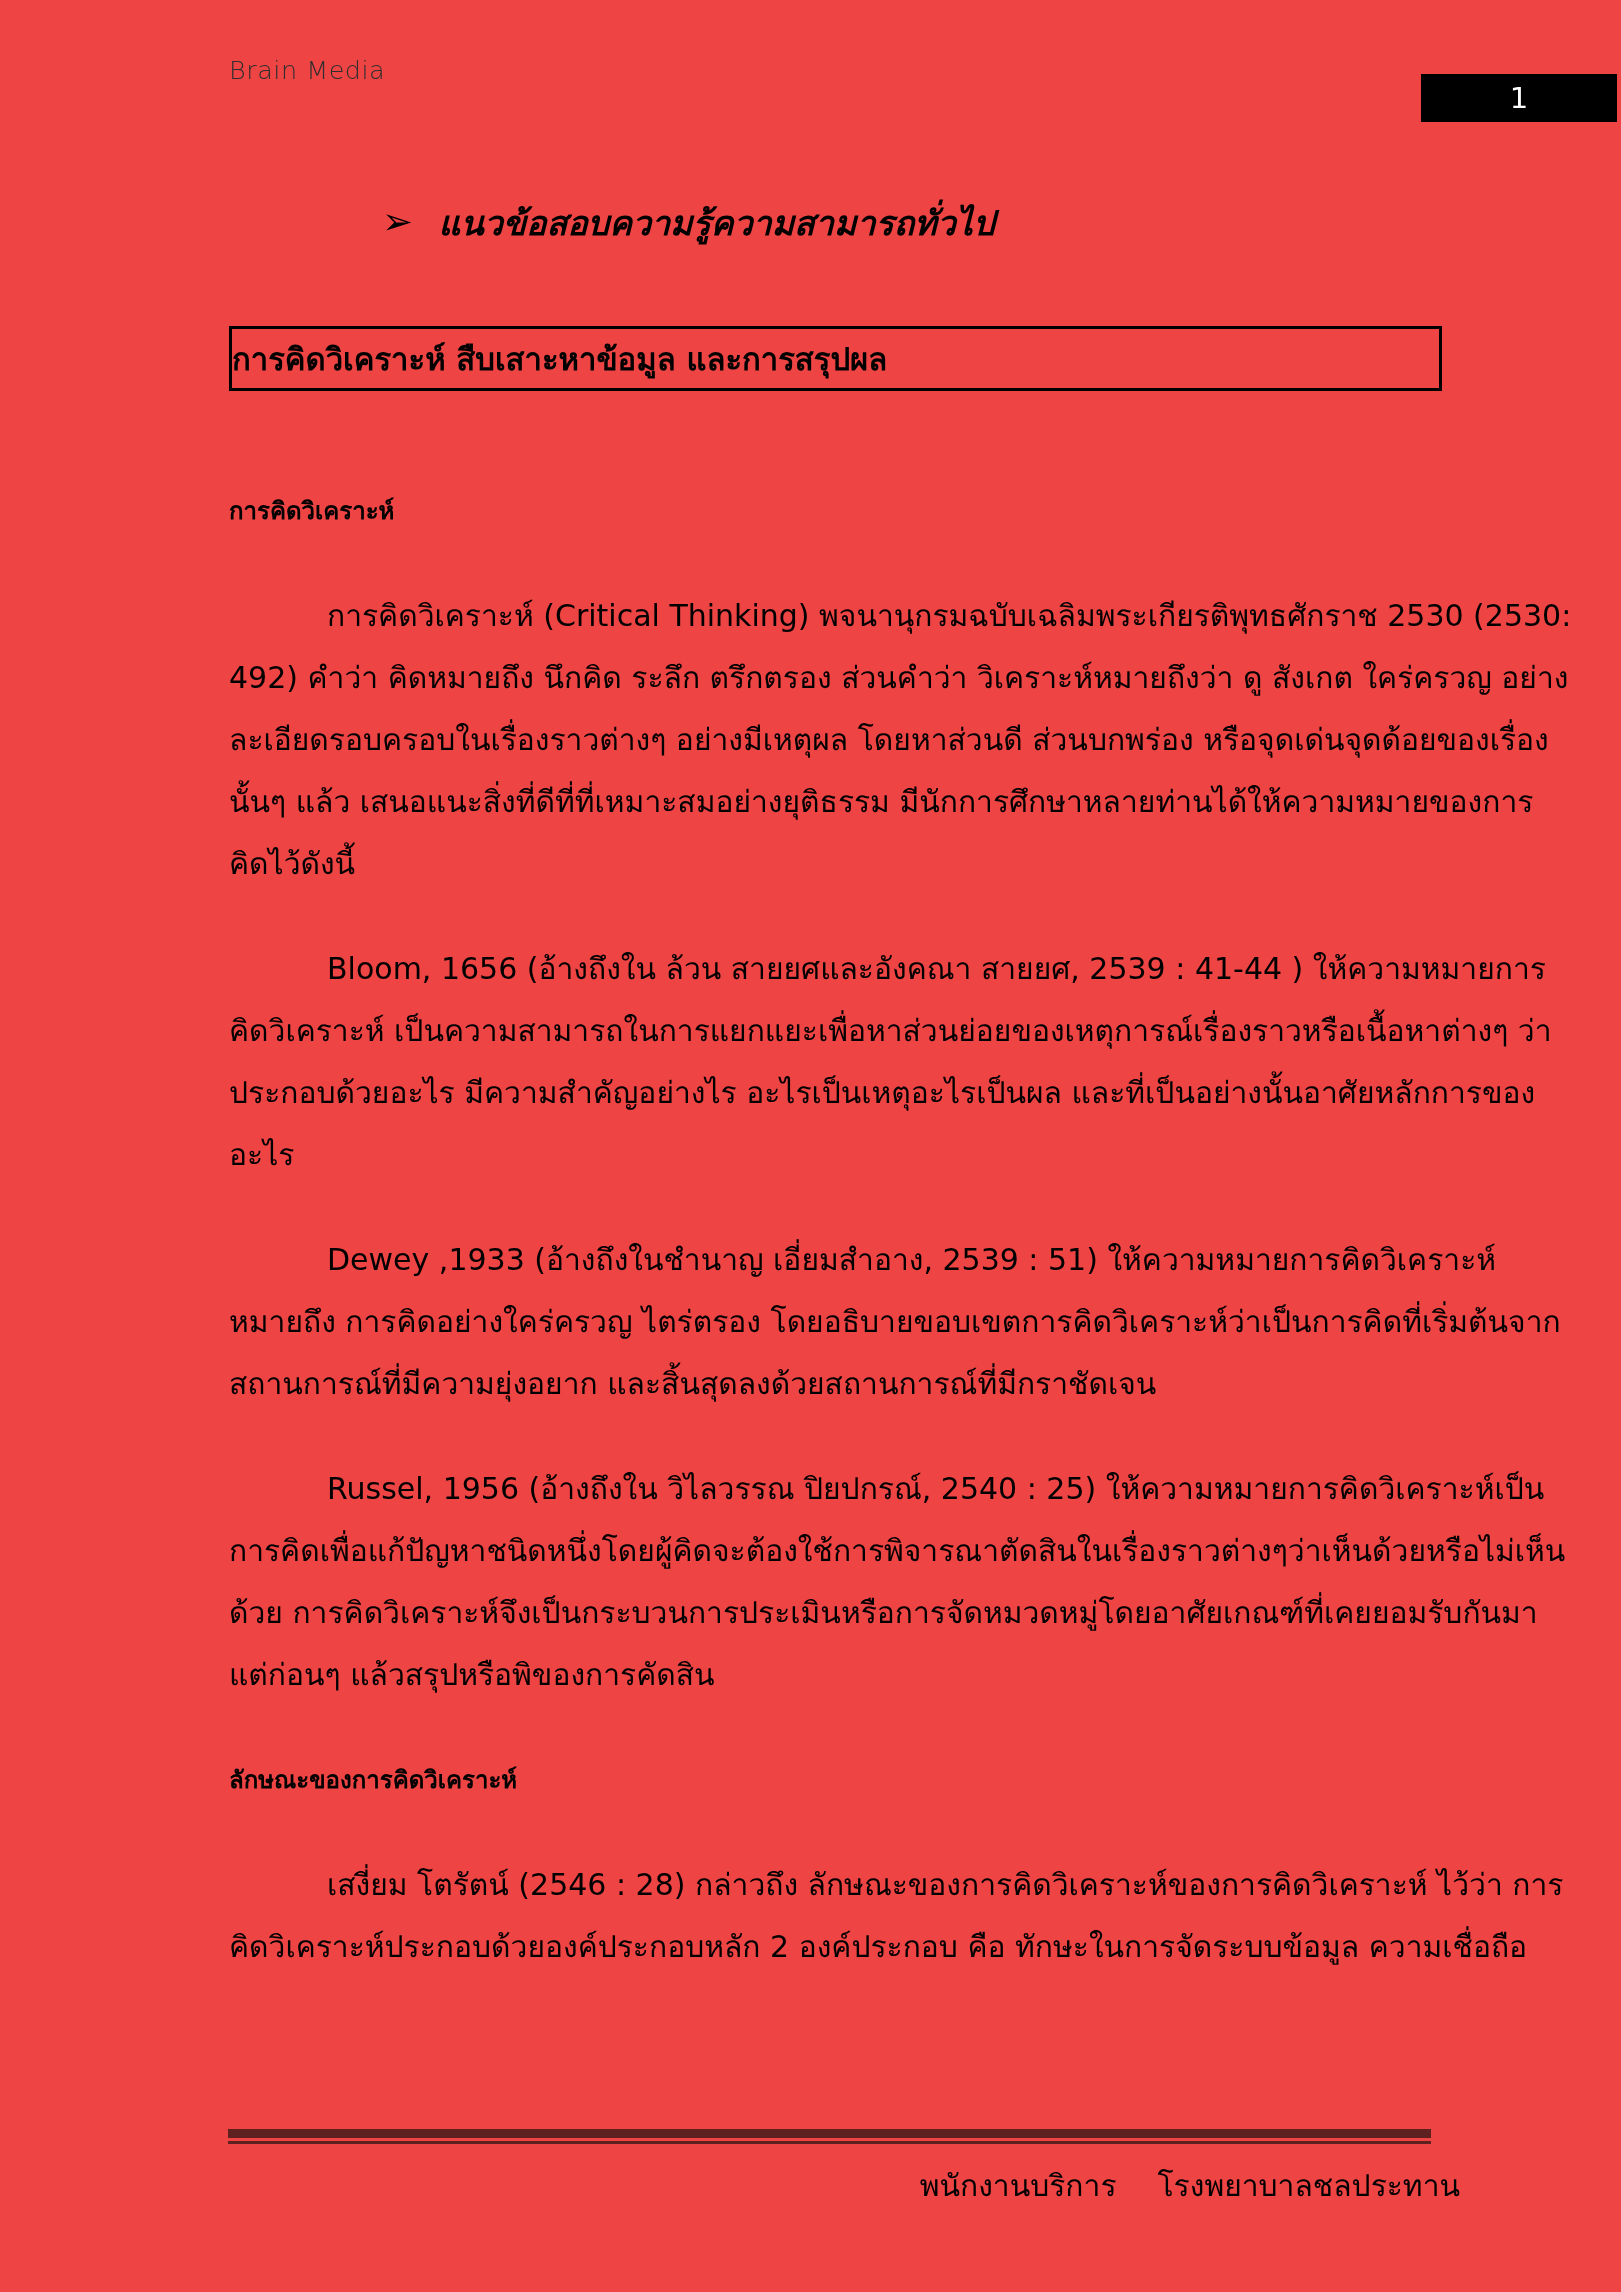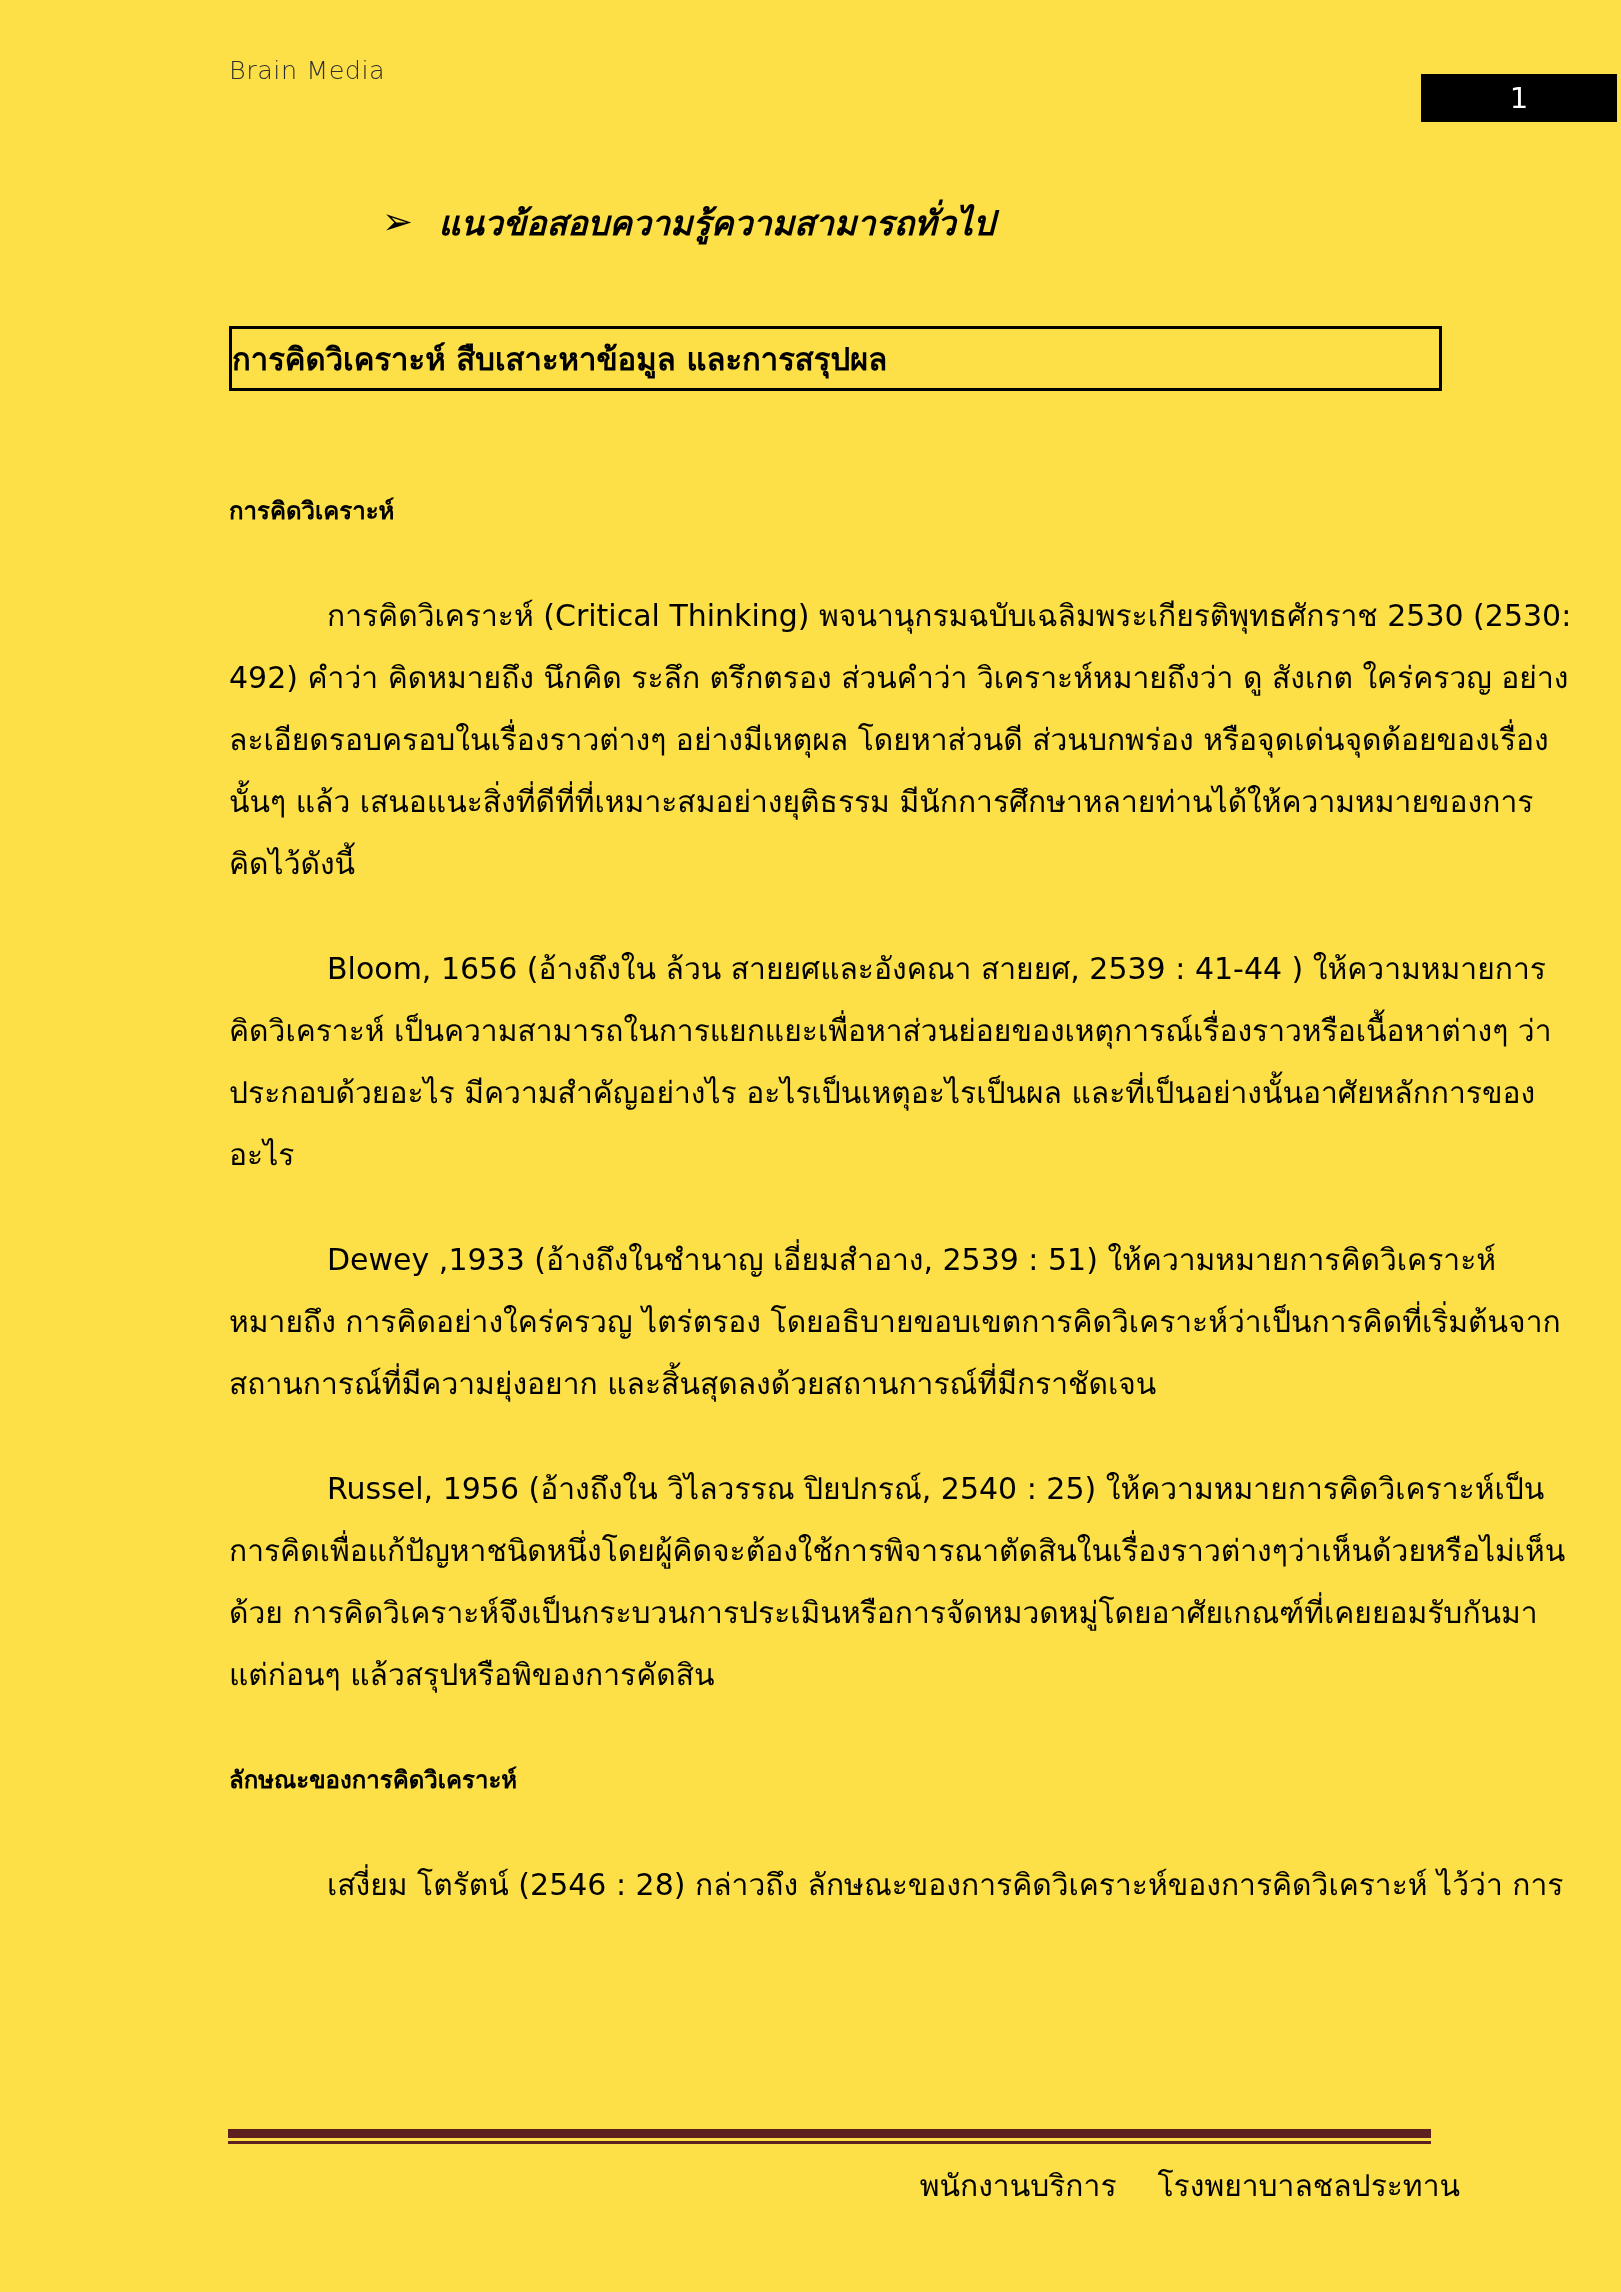--- a/index.html
+++ b/index.html
@@ -1,21 +1,21 @@
 <!DOCTYPE html>
 <html><head>
 <meta charset="utf-8">
 <style>
   * { margin: 0; padding: 0; box-sizing: border-box; }
   html, body { background: #e9e9e9; }
   .page {
     position: relative;
     width: 1621px;
     height: 2293px;
-    background: #fde047;
+    background: #ef4444;
     font-family: "DejaVu Sans", "Liberation Sans", sans-serif;
     color: #000000;
     overflow: hidden;
   }
   .brand {
     position: absolute;
     top: 55px;
     left: 229px;
     font-size: 25.5px;
     font-weight: 300;
@@ -154,20 +154,21 @@
         <div class="line first">Russel, 1956 (อ้างถึงใน วิไลวรรณ ปิยปกรณ์, 2540 : 25) ให้ความหมายการคิดวิเคราะห์เป็น</div>
         <div class="line">การคิดเพื่อแก้ปัญหาชนิดหนึ่งโดยผู้คิดจะต้องใช้การพิจารณาตัดสินในเรื่องราวต่างๆว่าเห็นด้วยหรือไม่เห็น</div>
         <div class="line">ด้วย การคิดวิเคราะห์จึงเป็นกระบวนการประเมินหรือการจัดหมวดหมู่โดยอาศัยเกณฑ์ที่เคยยอมรับกันมา</div>
         <div class="line">แต่ก่อนๆ แล้วสรุปหรือพิของการคัดสิน</div>
       </div>
       <div class="block heading">
         <div class="line">ลักษณะของการคิดวิเคราะห์</div>
       </div>
       <div class="block paragraph">
         <div class="line first">เสงี่ยม โตรัตน์ (2546 : 28) กล่าวถึง ลักษณะของการคิดวิเคราะห์ของการคิดวิเคราะห์ ไว้ว่า การ</div>
+        <div class="line">คิดวิเคราะห์ประกอบด้วยองค์ประกอบหลัก 2 องค์ประกอบ คือ ทักษะในการจัดระบบข้อมูล ความเชื่อถือ</div>
       </div>
     </div>
 
   <div class="footer-rule-thick" style="background: rgb(95, 33, 32);"></div>
   <div class="footer-rule-thin" style="background: rgb(95, 33, 32);"></div>
 
   <div class="footer-text">
     <span>พนักงานบริการ</span><span class="gap"></span><span>โรงพยาบาลชลประทาน</span>
   </div>
 

